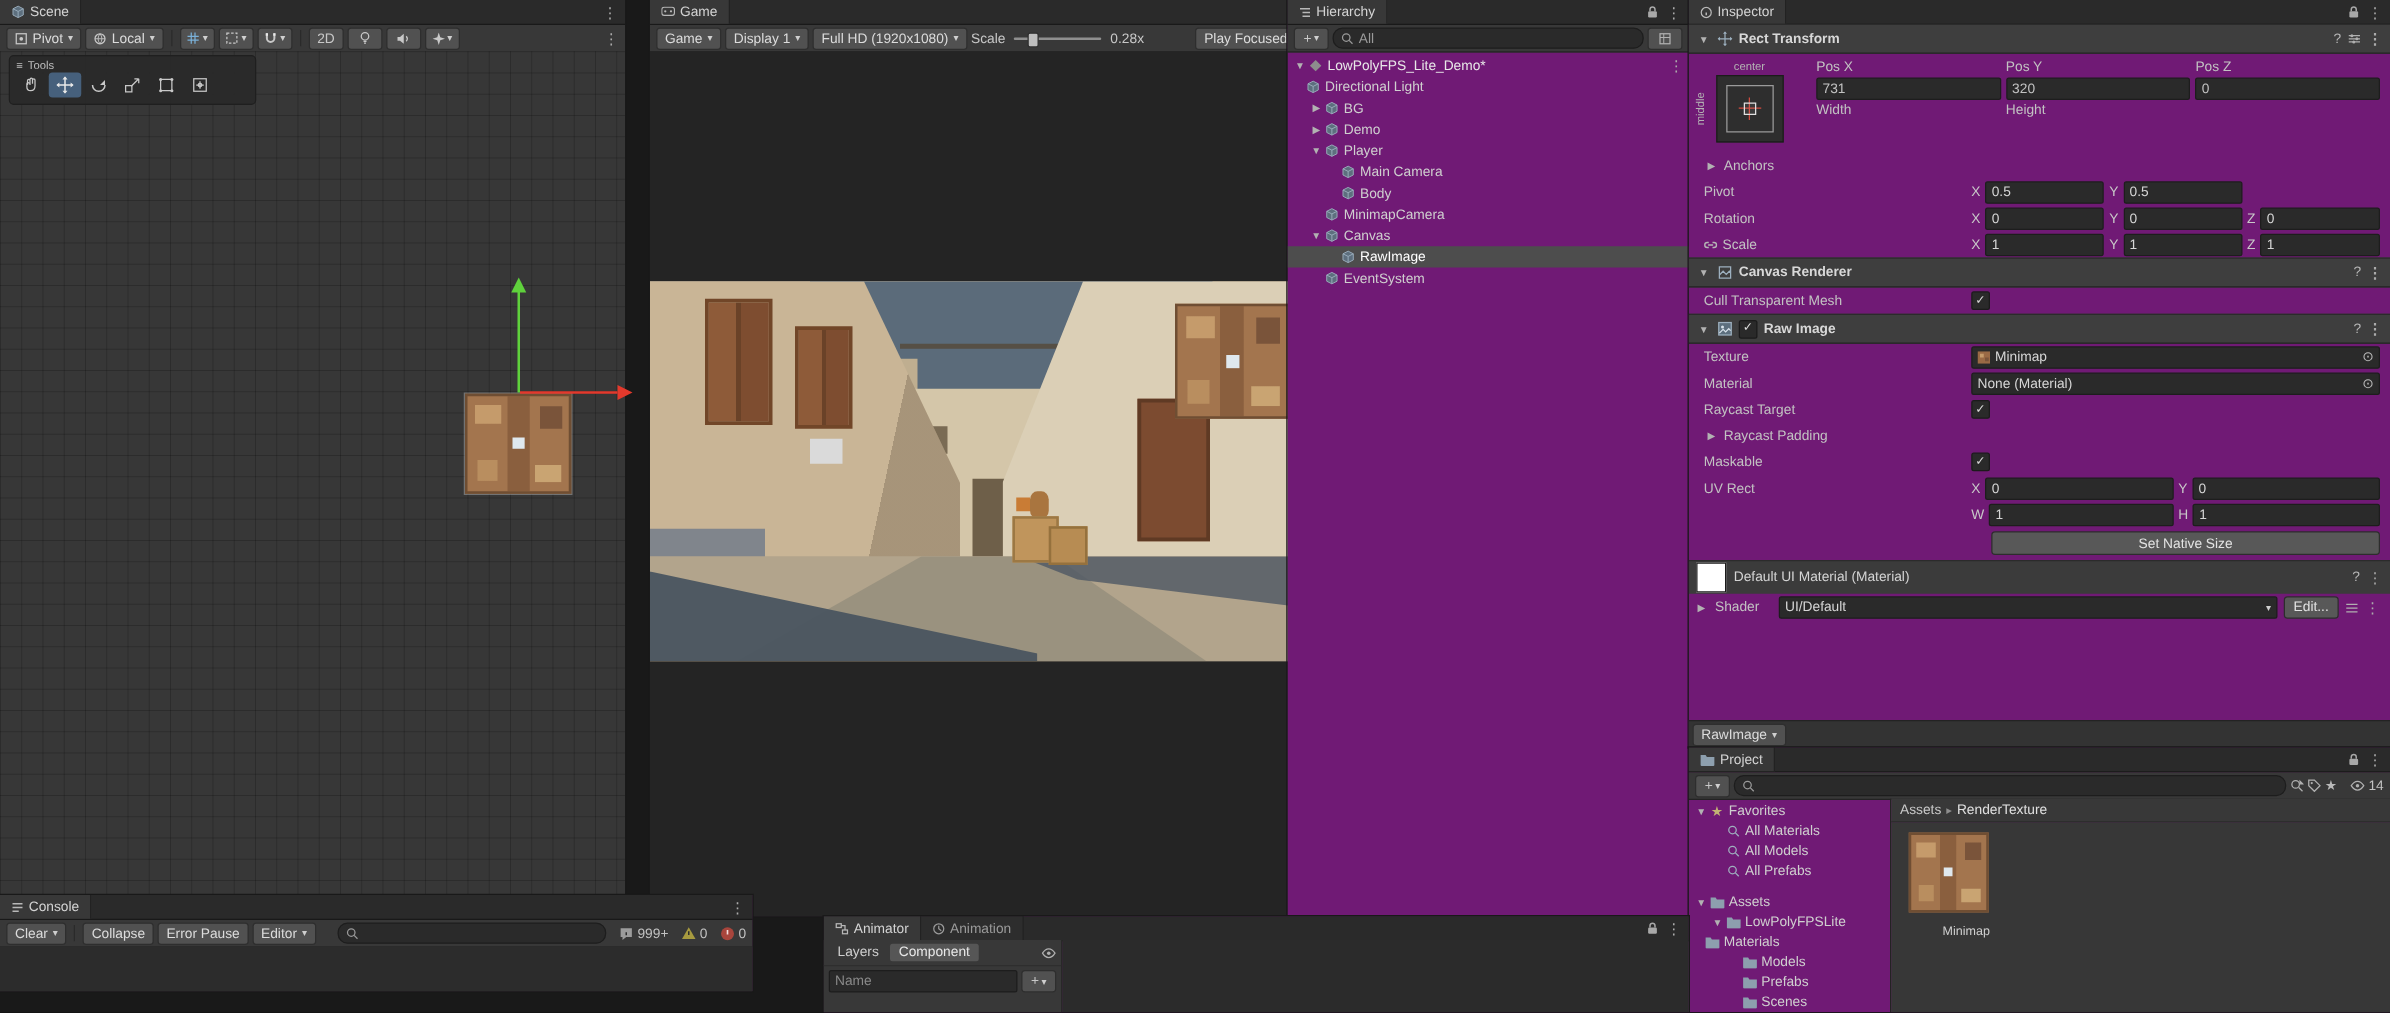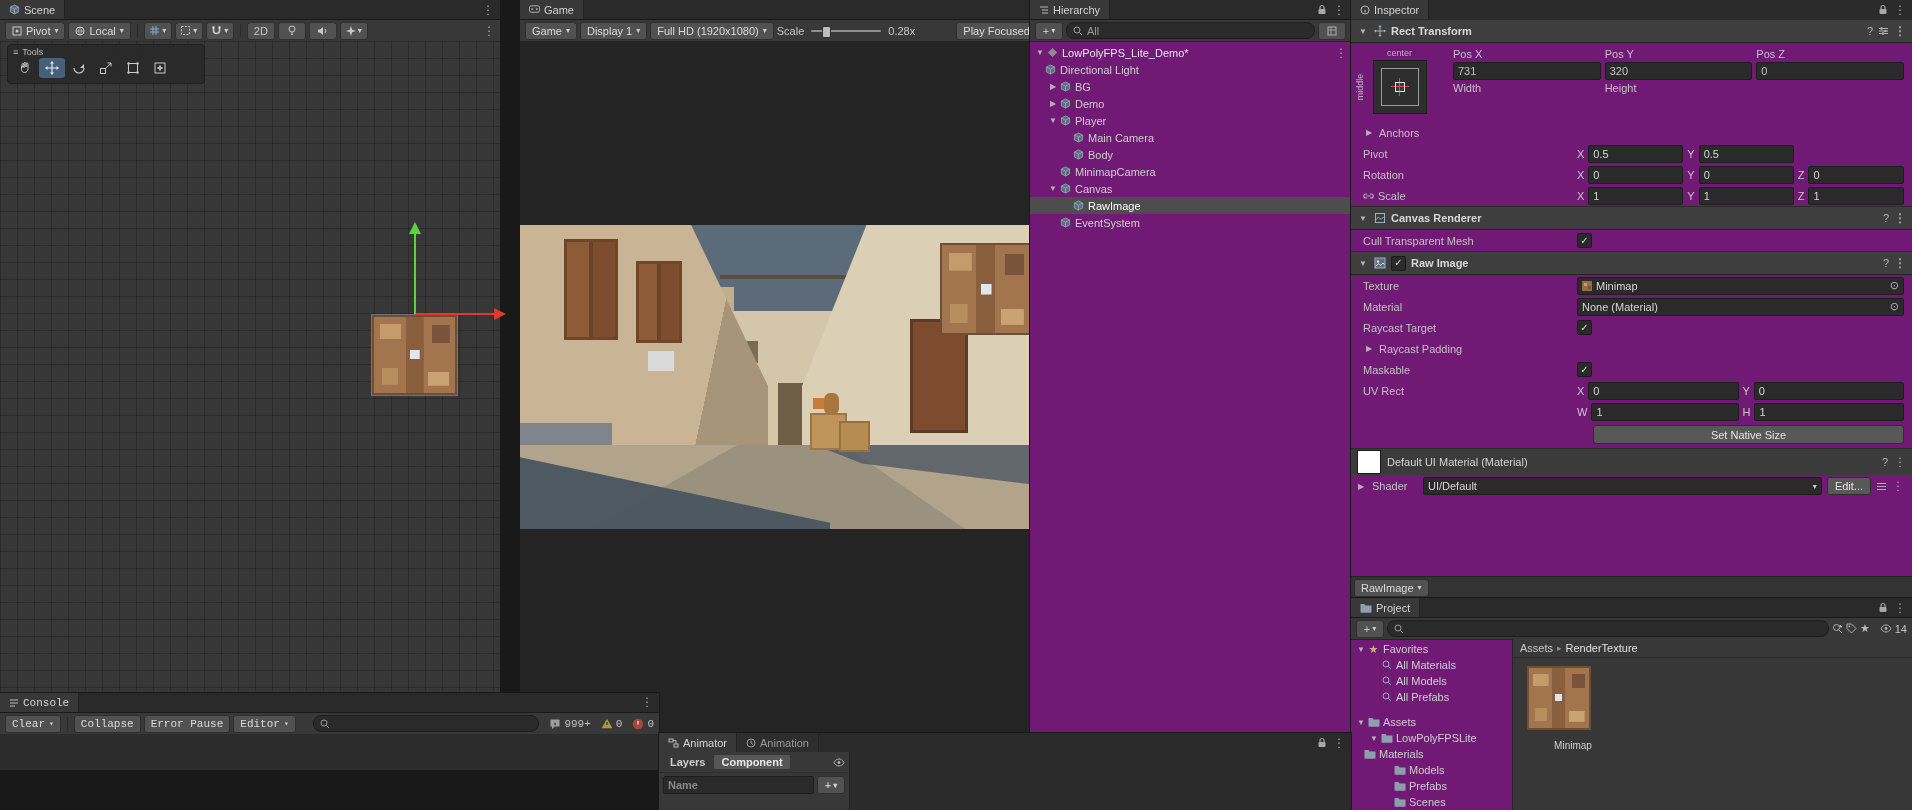--- a/index.html
+++ b/index.html
@@ -144,26 +144,26 @@
   .proj-left .trow{height:16px;}
   .proj-right{flex:1;display:flex;flex-direction:column;}
   .crumbs{height:18px;display:flex;align-items:center;gap:4px;padding:0 7px;border-bottom:1px solid #2a2a2a;background:#383838;color:#c9c9c9;}
   .crumb-sep{color:#8e8e8e;font-size:9px;}
   .grid-area{flex:1;position:relative;background:#373737;}
   .thumb{position:absolute;left:14px;top:8px;width:64px;height:64px;}
   .thumb-label{position:absolute;left:4px;top:74px;width:84px;text-align:center;font-size:10px;color:#cfcfcf;}
   .thumb-wrap{position:absolute;left:14px;top:8px;width:64px;height:86px;}
   .thumb-wrap .mmtex{width:64px;height:64px;}
   
-  #console-panel{left:0;top:693px;width:659px;height:77px;font-family:Liberation Mono, monospace;}
+  #console-panel{left:0;top:716px;width:602px;height:77px;}
   .console-content{position:absolute;left:0;top:41px;right:0;bottom:0;background:#2c2c2c;}
   .badge{display:inline-flex;align-items:center;gap:3px;color:#c2c2c2;margin-left:7px;}
   
   #animator-panel{left:659px;top:733px;width:692px;height:77px;}
-  .anim-body{position:absolute;left:0;top:19px;right:0;bottom:0;display:flex;font-weight:bold;}
+  .anim-body{position:absolute;left:0;top:19px;right:0;bottom:0;display:flex;}
   .anim-left{width:190px;border-right:1px solid #232323;background:#383838;display:flex;flex-direction:column;}
   .anim-tabsrow{height:20px;display:flex;align-items:center;gap:2px;padding:0 4px;border-bottom:1px solid #2e2e2e;}
   .seg{padding:1px 7px;border-radius:2px;color:#cfcfcf;}
   .seg.on{background:#565656;color:#e8e8e8;}
   .anim-namerow{display:flex;align-items:center;gap:3px;padding:3px 4px;}
   .anim-right{flex:1;background:#2b2b2b;}
   .ph{color:#8a8a8a;}
   svg{display:block;}
 </style>
 </head>

